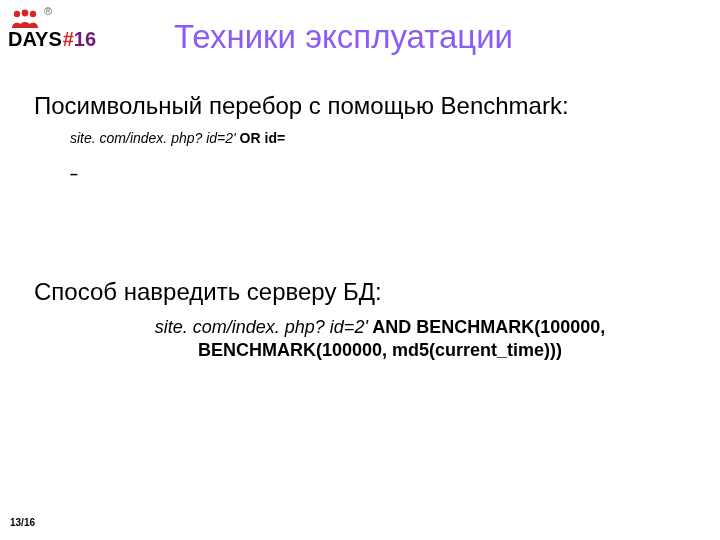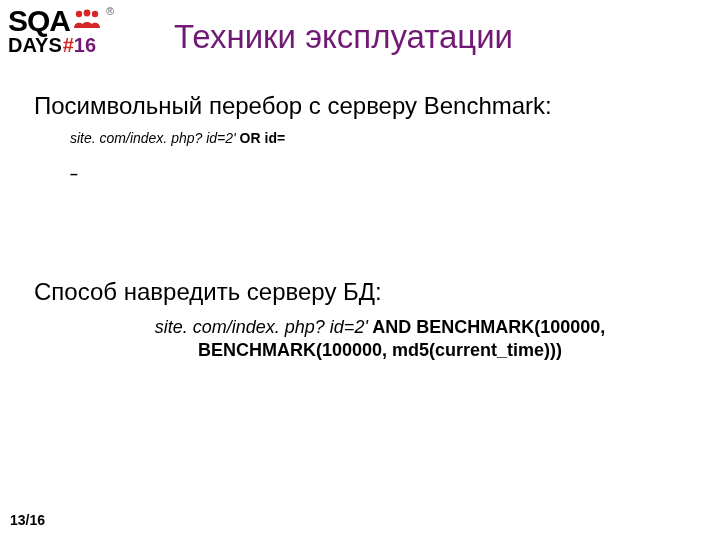--- a/index.html
+++ b/index.html
@@ -67,21 +67,21 @@
     color: #701a75;
     font-weight: 700;
     font-size: 20px;
   }
   .title {
     position: absolute;
     top: 18px;
     left: 174px;
     font-family: Verdana, Geneva, sans-serif;
     font-size: 33px;
-    color: #701a75;
+    color: #8b5cf6;
   }
   .subtitle1 {
     position: absolute;
     top: 92px;
     left: 34px;
     font-size: 24px;
   }
   .code1 {
     position: absolute;
     top: 130px;
@@ -109,30 +109,29 @@
     font-size: 18px;
     font-weight: 700;
     line-height: 1.28;
     text-align: center;
   }
   .code2 .ital { font-style: italic; font-weight: 400; }
   .pagenum {
     position: absolute;
     left: 10px;
     bottom: 12px;
-    font-size: 14px;
+    font-size: 10px;
     font-weight: 700;
   }
 </style>
 </head>
 <body>
 
 <div class="logo">
   <div class="logo-top">
-    <span class="sqa-text">SQA</span>
     <span class="people-icon">
       <svg viewBox="0 0 30 22">
         <g fill="#d62728">
           <circle cx="7" cy="6" r="3.2"></circle>
           <circle cx="15" cy="5" r="3.4"></circle>
           <circle cx="23" cy="6" r="3.2"></circle>
           <path d="M2 20 C2 13 12 13 12 20 Z"></path>
           <path d="M9 20 C9 12 21 12 21 20 Z"></path>
           <path d="M18 20 C18 13 28 13 28 20 Z"></path>
         </g>
@@ -142,21 +141,21 @@
   </div>
   <div class="days-row">
     <span class="days-text">DAYS</span>
     <span class="hash">#</span>
     <span class="sixteen">16</span>
   </div>
 </div>
 
 <div class="title">Техники эксплуатации</div>
 
-<div class="subtitle1">Посимвольный перебор с серверу Benchmark:</div>
+<div class="subtitle1">Посимвольный перебор с помощью Benchmark:</div>
 
 <div class="code1">
   <span class="ital">site. com/index. php? id=2'</span><span> OR id=</span><br>
   <br>
   <span>–</span>
 </div>
 
 <div class="subtitle2">Способ навредить серверу БД:</div>
 
 <div class="code2">

